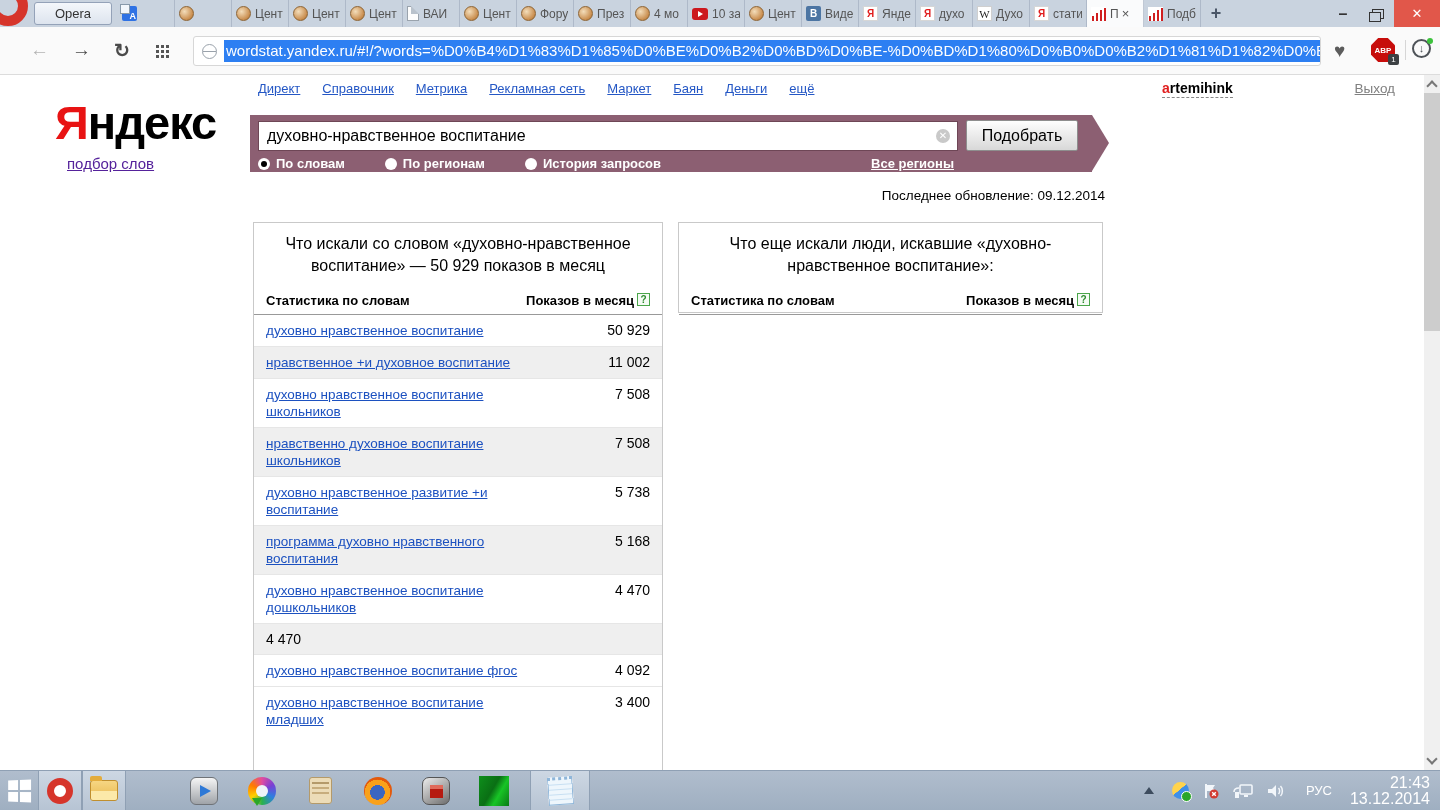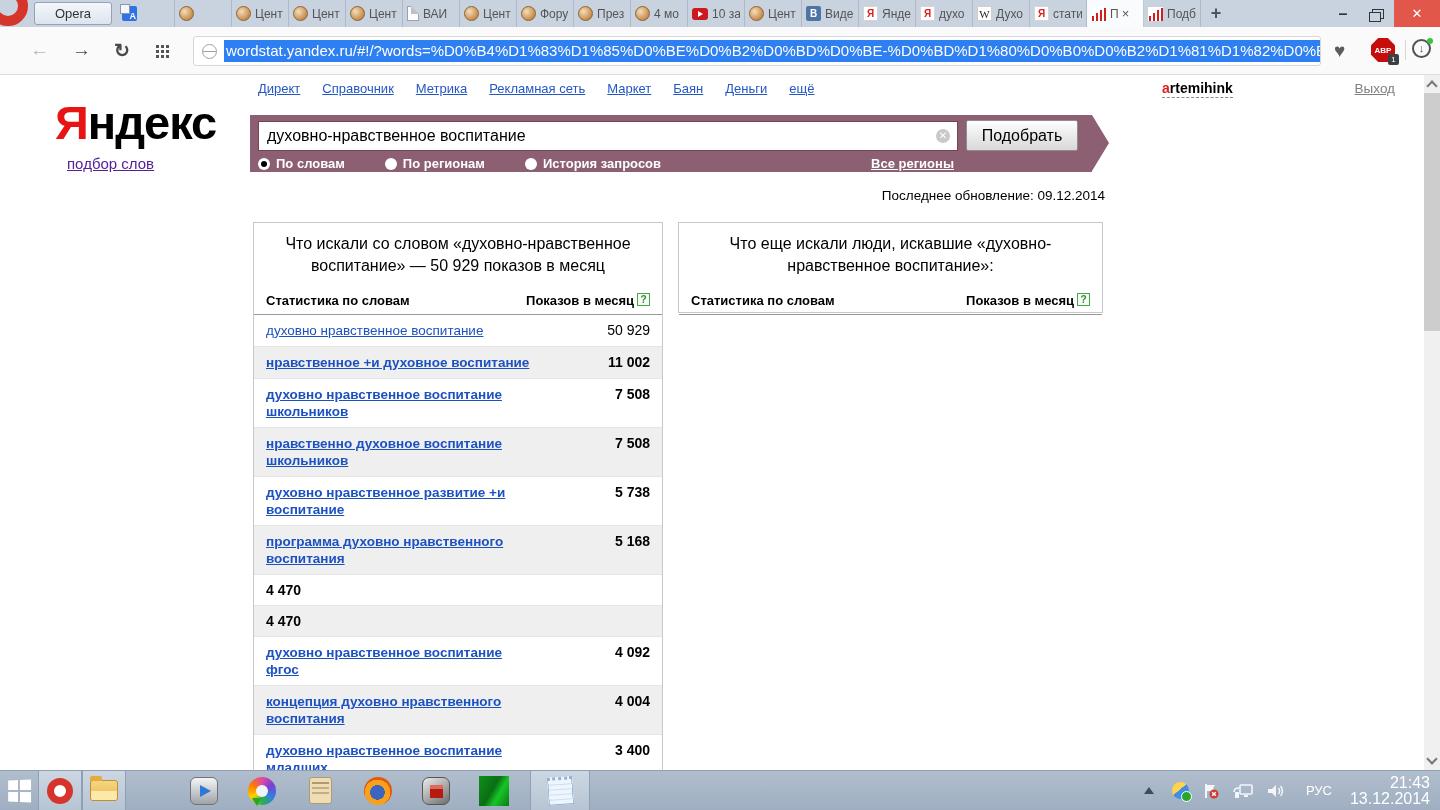--- a/index.html
+++ b/index.html
@@ -88,21 +88,21 @@
 
   .panel { position:absolute; top:147px; background:#fff; border:1px solid #c9c9c9; }
   .panel-left { left:253px; width:410px; height:620px; }
   .panel-right { left:678px; width:425px; height:91px; }
   .panel-title { padding:10px 14px 0 14px; font-size:16px; line-height:22px; text-align:center; color:#000; }
   .cols-row { display:flex; justify-content:space-between; align-items:center; padding:16px 12px 6px 12px; border-bottom:1px solid #999; font-size:13px; font-weight:bold; color:#000; }
   .col-count-wrap { display:flex; gap:3px; }
   .help-icon { width:13px; height:13px; border:1px solid #4aa54a; background:#f4fbf4; color:#2e8b2e; font-size:10px; font-weight:bold; line-height:11px; text-align:center; }
   .stat-row { display:flex; justify-content:space-between; padding:7px 12px; }
   .stat-row.alt { background:#efefef; }
-  .stat-row + .stat-row { border-top:1px solid #e6e6e6;font-weight:bold; }
+  .stat-row + .stat-row { border-top:1px solid #e6e6e6; }
   .phrase-link { max-width:266px; font-size:13.5px; line-height:17px; color:#1c51c0; text-decoration:underline; }
   .count-val { font-size:14px; color:#000; white-space:nowrap; }
 
   .page-scrollbar { position:absolute; right:0; top:0; width:16px; height:695px; background:#f0f0f0; }
   .sb-arrow { position:absolute; left:4px; width:8px; height:8px; border-left:2px solid #777; border-top:2px solid #777; }
   .sb-up { top:7px; transform:rotate(45deg); }
   .sb-down { bottom:7px; transform:rotate(225deg); }
   .sb-thumb { position:absolute; left:0; top:18px; width:16px; height:238px; background:#cdcdcd; }
 
   
@@ -387,36 +387,33 @@
           <a href="#" class="phrase-link">духовно нравственное развитие +и воспитание</a>
           <span class="count-val">5 738</span>
         </div>
 
         <div class="stat-row alt">
           <a href="#" class="phrase-link">программа духовно нравственного воспитания</a>
           <span class="count-val">5 168</span>
         </div>
 
         <div class="stat-row">
+          <a href="#" class="phrase-link">духовно нравственное воспитание дошкольников</a>
           <span class="count-val">4 470</span>
         </div>
 
         <div class="stat-row alt">
           <span class="count-val">4 470</span>
         </div>
 
         <div class="stat-row">
           <a href="#" class="phrase-link">духовно нравственное воспитание фгос</a>
           <span class="count-val">4 092</span>
         </div>
 
-        <div class="stat-row alt">
-          <a href="#" class="phrase-link">концепция духовно нравственного воспитания</a>
-          <span class="count-val">4 004</span>
-        </div>
 
         <div class="stat-row">
           <a href="#" class="phrase-link">духовно нравственное воспитание младших</a>
           <span class="count-val">3 400</span>
         </div>
 
     </div>
 
     <div class="panel panel-right">
       <div class="panel-title">Что еще искали люди, искавшие «духовно-нравственное воспитание»:</div>

